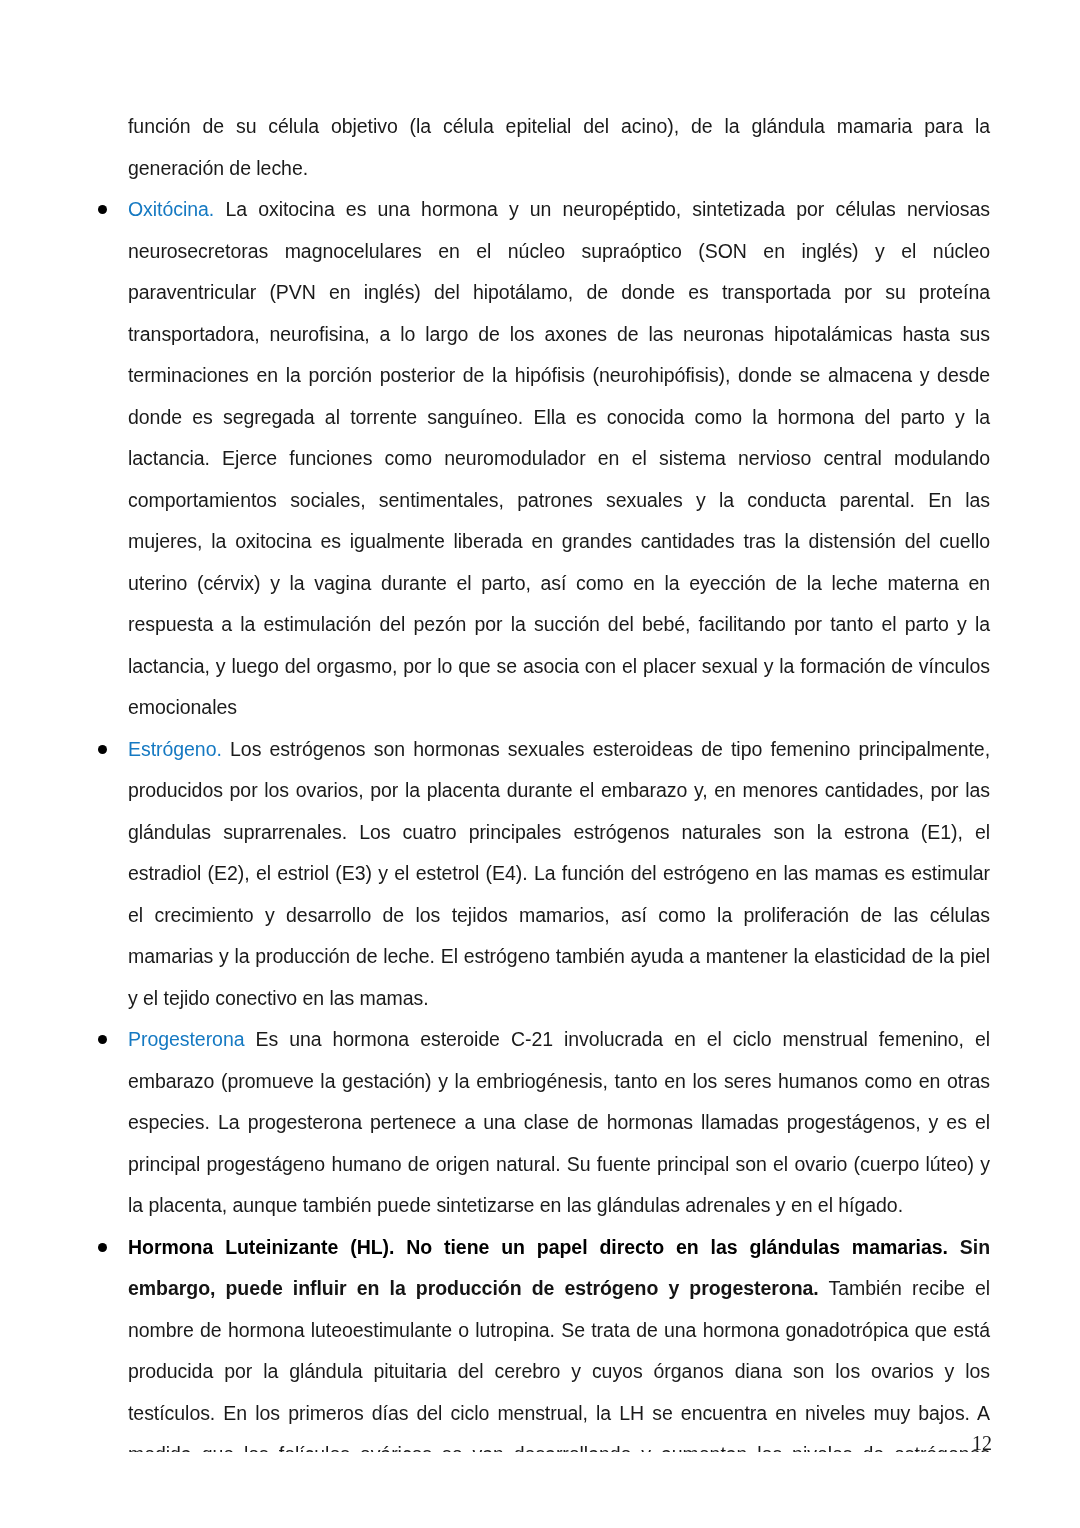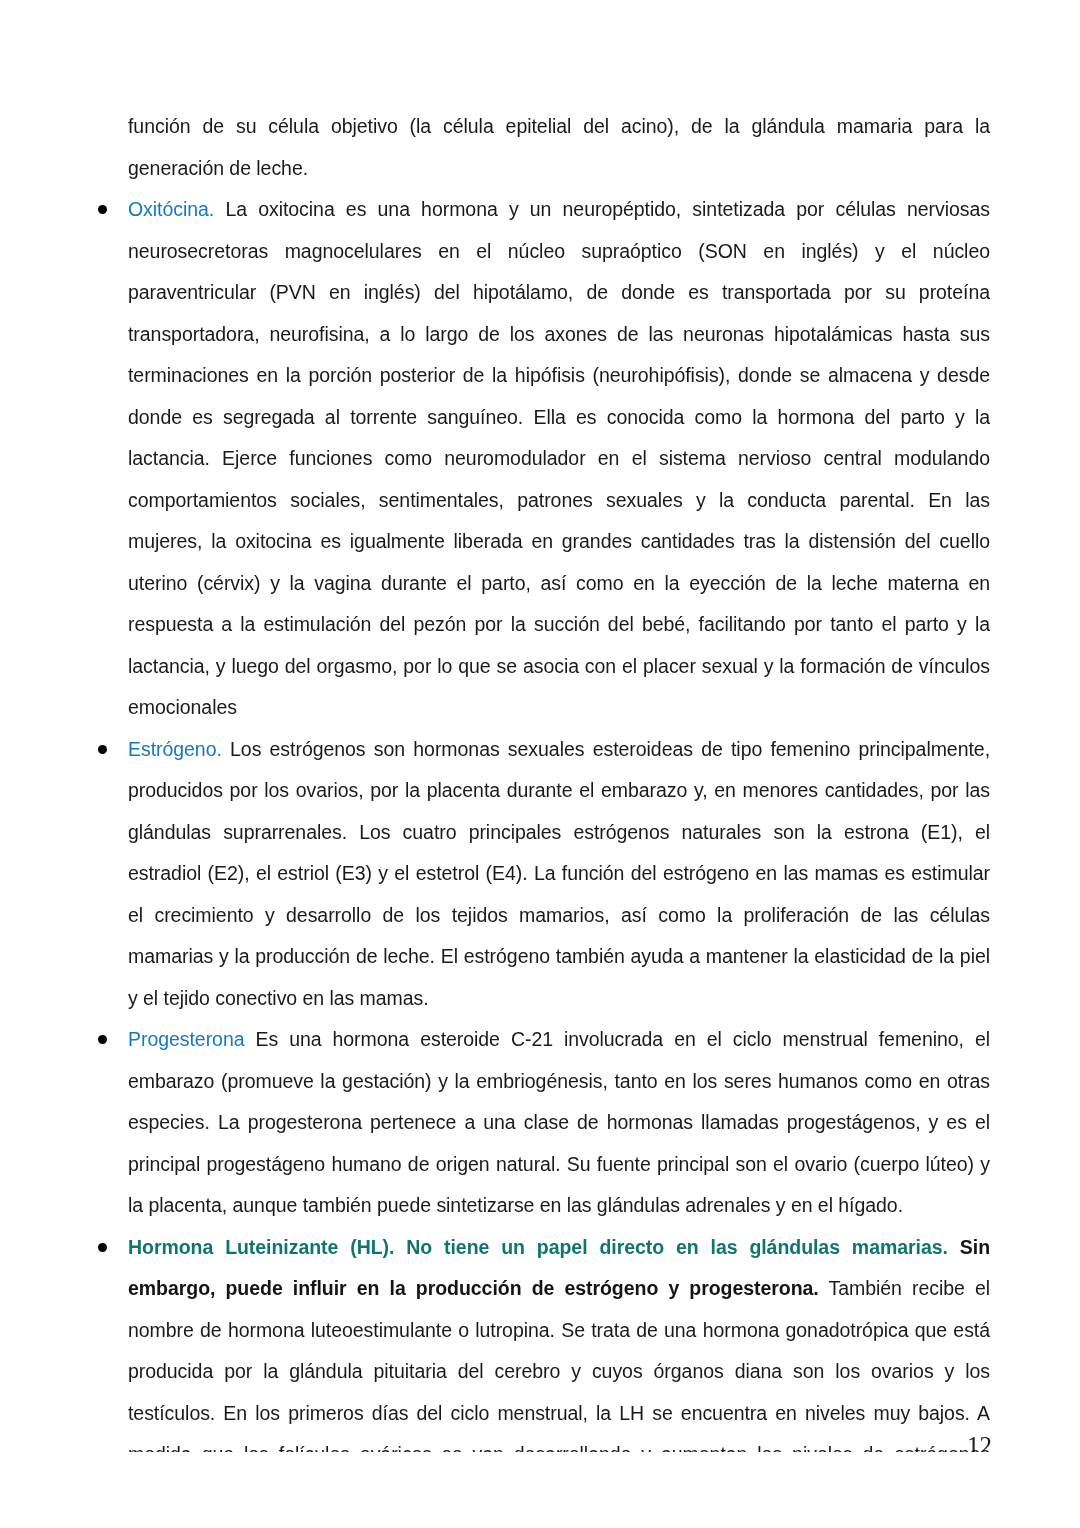--- a/index.html
+++ b/index.html
@@ -76,33 +76,33 @@
     vertical-align: middle;
     margin-bottom: 2px;
   }
 
   .hl-term {
     font-weight: normal;
     color: #1579c2;
   }
   .hl-term-long {
     font-weight: bold;
-    color: #0f766e;
+    color: #000000;
   }
   .bold-black {
     font-weight: bold;
     color: #141414;
   }
 
   .page-number {
     position: absolute;
     right: 88px;
     top: 1432px;
     font-family: "Liberation Serif", serif;
-    font-size: 25px;
+    font-size: 20px;
     color: #1a1a1a;
     text-align: right;
   }
 </style>
 </head>
 <body>
 
 <div class="page">
 
   <div class="content">

